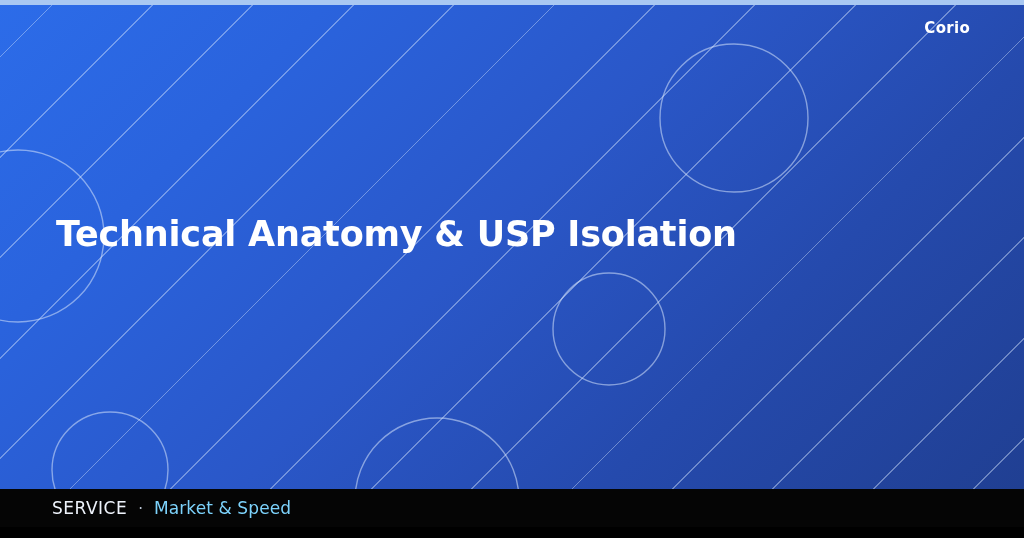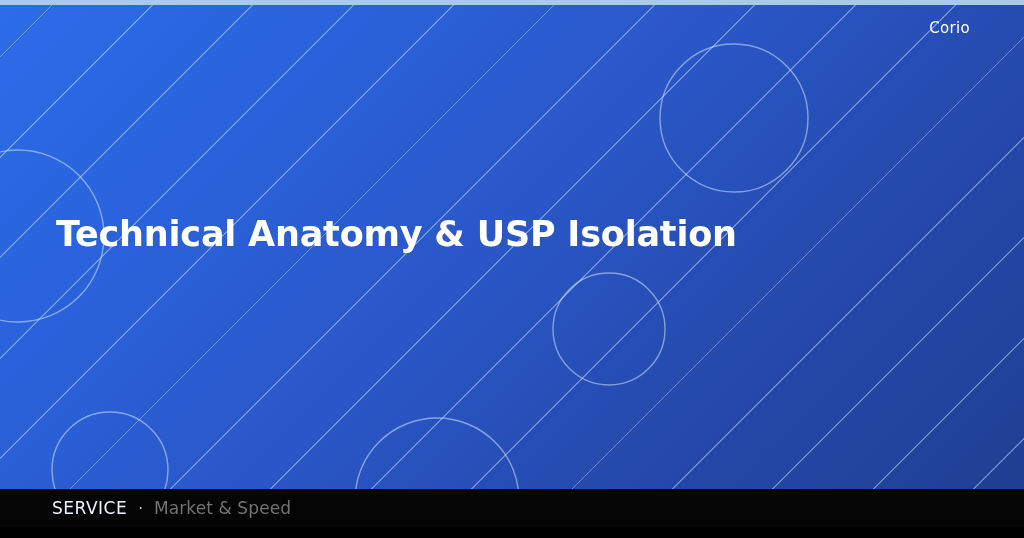--- a/index.html
+++ b/index.html
@@ -72,21 +72,21 @@
   }
 
   
   .logo {
     position: absolute;
     top: 21px;
     right: 54px;
     z-index: 20;
     color: #ffffff;
     font-size: 15px;
-    font-weight: normal;
+    font-weight: bold;
     letter-spacing: 0.3px;
     line-height: 1;
   }
 
   
   .title {
     position: absolute;
     left: 56px;
     top: 215px;
     z-index: 20;
@@ -121,21 +121,21 @@
     font-size: 17px;
     font-weight: normal;
     letter-spacing: 0.5px;
   }
   .footer-sep {
     color: #b9c4d4;
     font-size: 15px;
     padding: 0 11px;
   }
   .footer-subject {
-    color: #737373;
+    color: #7dd3fc;
     font-size: 17px;
     font-weight: normal;
     letter-spacing: 0.1px;
   }
 </style>
 </head>
 <body>
 
 <div class="slide">
 

